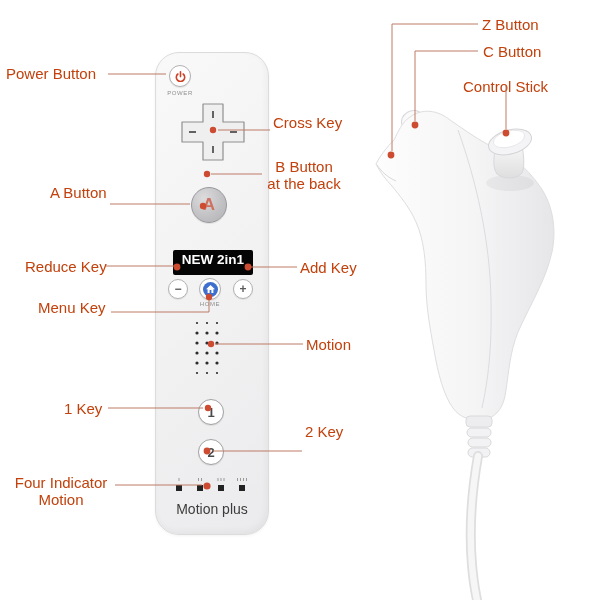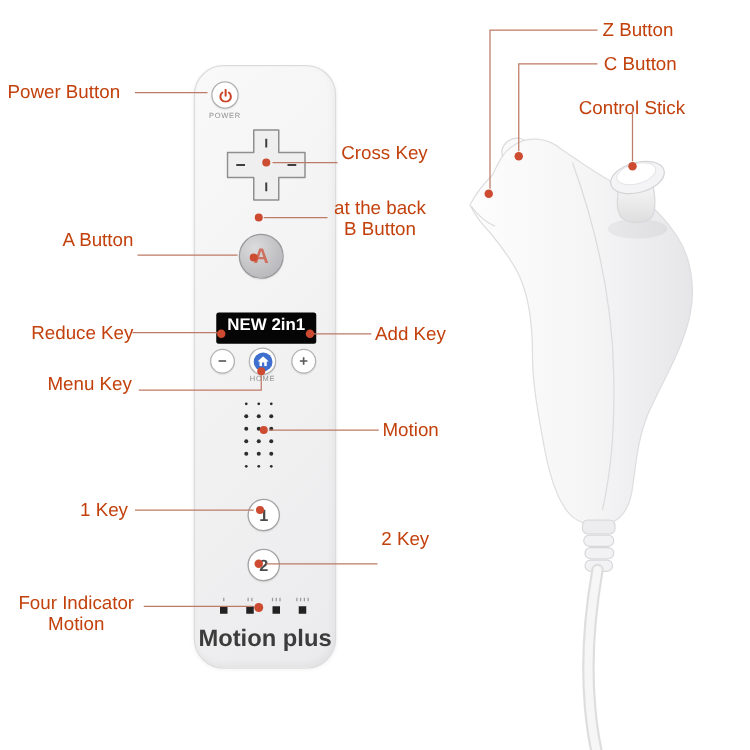--- a/index.html
+++ b/index.html
@@ -38,21 +38,21 @@
     background:radial-gradient(circle at 35% 30%,#dcdcdd 0%,#c2c2c5 55%,#b1b1b5 100%);
     font-size:17px;font-weight:bold;color:#ce7160;}
   .badge{position:absolute;left:17px;top:197px;width:80px;height:25px;background:#050505;border-radius:2px;
     color:#ffffff;font-weight:bold;font-size:13.5px;text-align:center;line-height:19px;}
   .btn-minus{left:12px;top:226px;width:20px;height:20px;font-size:12px;font-weight:bold;color:#5a5a5a;}
   .btn-home{left:43px;top:225px;width:22px;height:22px;}
   .home-inner{width:15px;height:15px;border-radius:50%;background:#3e6fce;display:flex;align-items:center;justify-content:center;}
   .btn-plus{left:77px;top:226px;width:20px;height:20px;font-size:12px;font-weight:bold;color:#5a5a5a;}
   .btn-one{left:42px;top:346px;width:26px;height:26px;border:1px solid #a2a2a4;font-size:13px;font-weight:bold;color:#4a4a4a;}
   .btn-two{left:42px;top:386px;width:26px;height:26px;border:1px solid #a2a2a4;font-size:13px;font-weight:bold;color:#4a4a4a;}
-  .brand{position:absolute;left:0;top:448px;width:112px;text-align:center;font-size:19px;font-weight:bold;color:#3c3c3c;}
+  .brand{position:absolute;left:0;top:448px;width:112px;text-align:center;font-size:14px;font-weight:normal;color:#3c3c3c;}
 
   .overlay{position:absolute;left:0;top:0;z-index:5;pointer-events:none;}
   .labels{z-index:6;}
 </style>
 </head>
 <body>
 
 <div class="stage">
 
   <div class="remote">
@@ -225,22 +225,22 @@
       <circle cx="391" cy="155" r="3.4"></circle>
       <circle cx="415" cy="125" r="3.4"></circle>
       <circle cx="506" cy="133" r="3.4"></circle>
     </g>
   </svg>
 
   <div class="labels">
     <div class="lbl lbl-power">Power Button</div>
     <div class="lbl lbl-cross">Cross Key</div>
     <div class="lbl lbl-b">
+      <span style="display:block">B Button</span>
       <span style="display:block">at the back</span>
-      <span style="display:block">B Button</span>
     </div>
     <div class="lbl lbl-a">A Button</div>
     <div class="lbl lbl-reduce">Reduce Key</div>
     <div class="lbl lbl-add">Add Key</div>
     <div class="lbl lbl-menu">Menu Key</div>
     <div class="lbl lbl-speaker">Motion</div>
     <div class="lbl lbl-one">1 Key</div>
     <div class="lbl lbl-two">2 Key</div>
     <div class="lbl lbl-ind">Four Indicator Motion</div>
     <div class="lbl lbl-z">Z Button</div>

